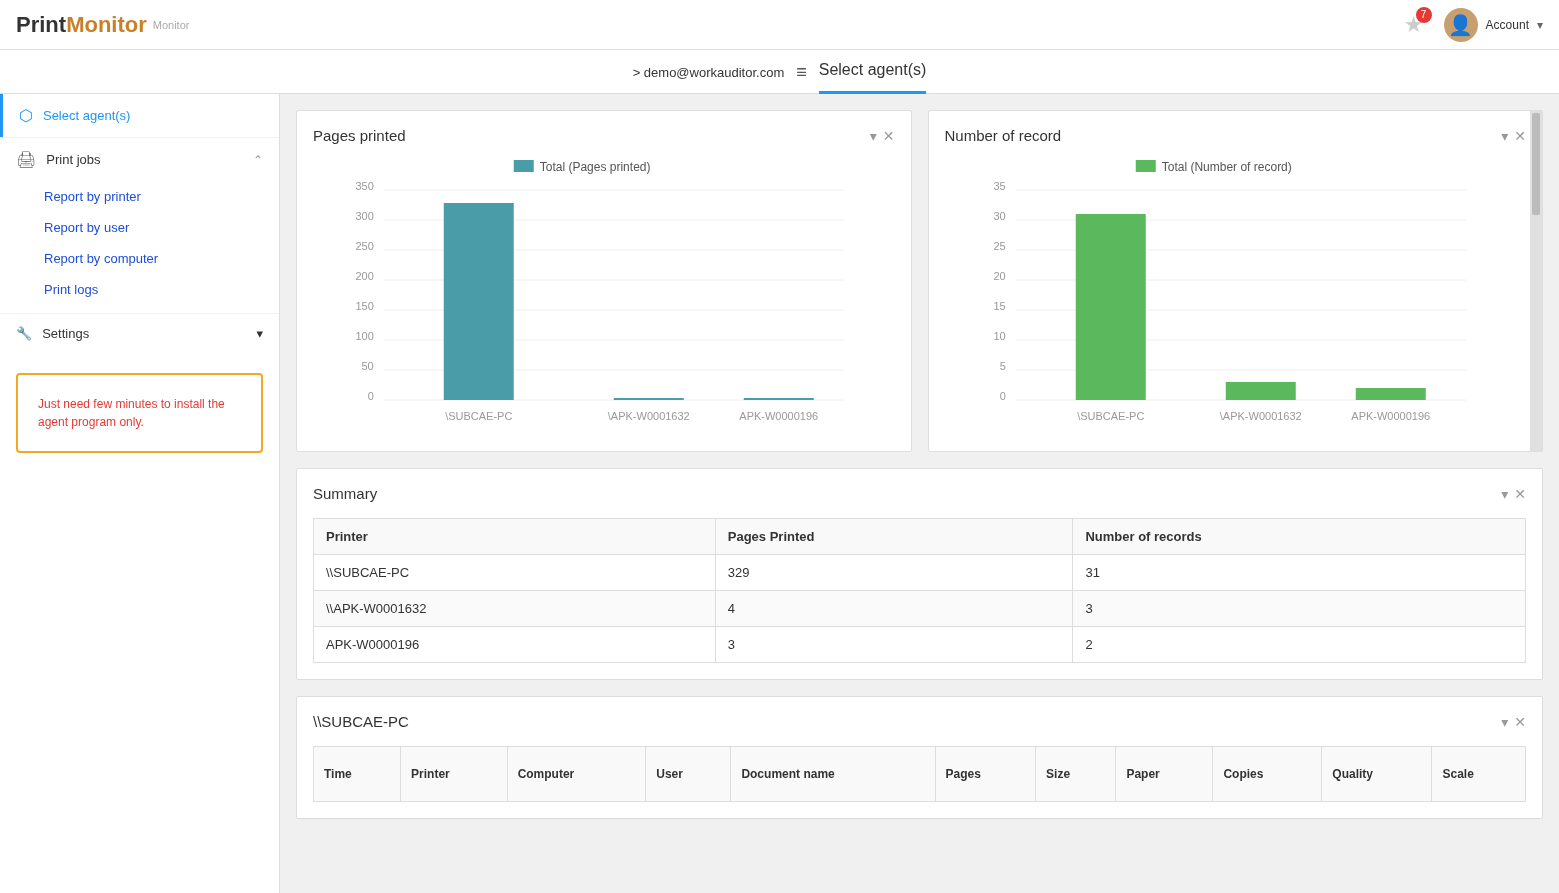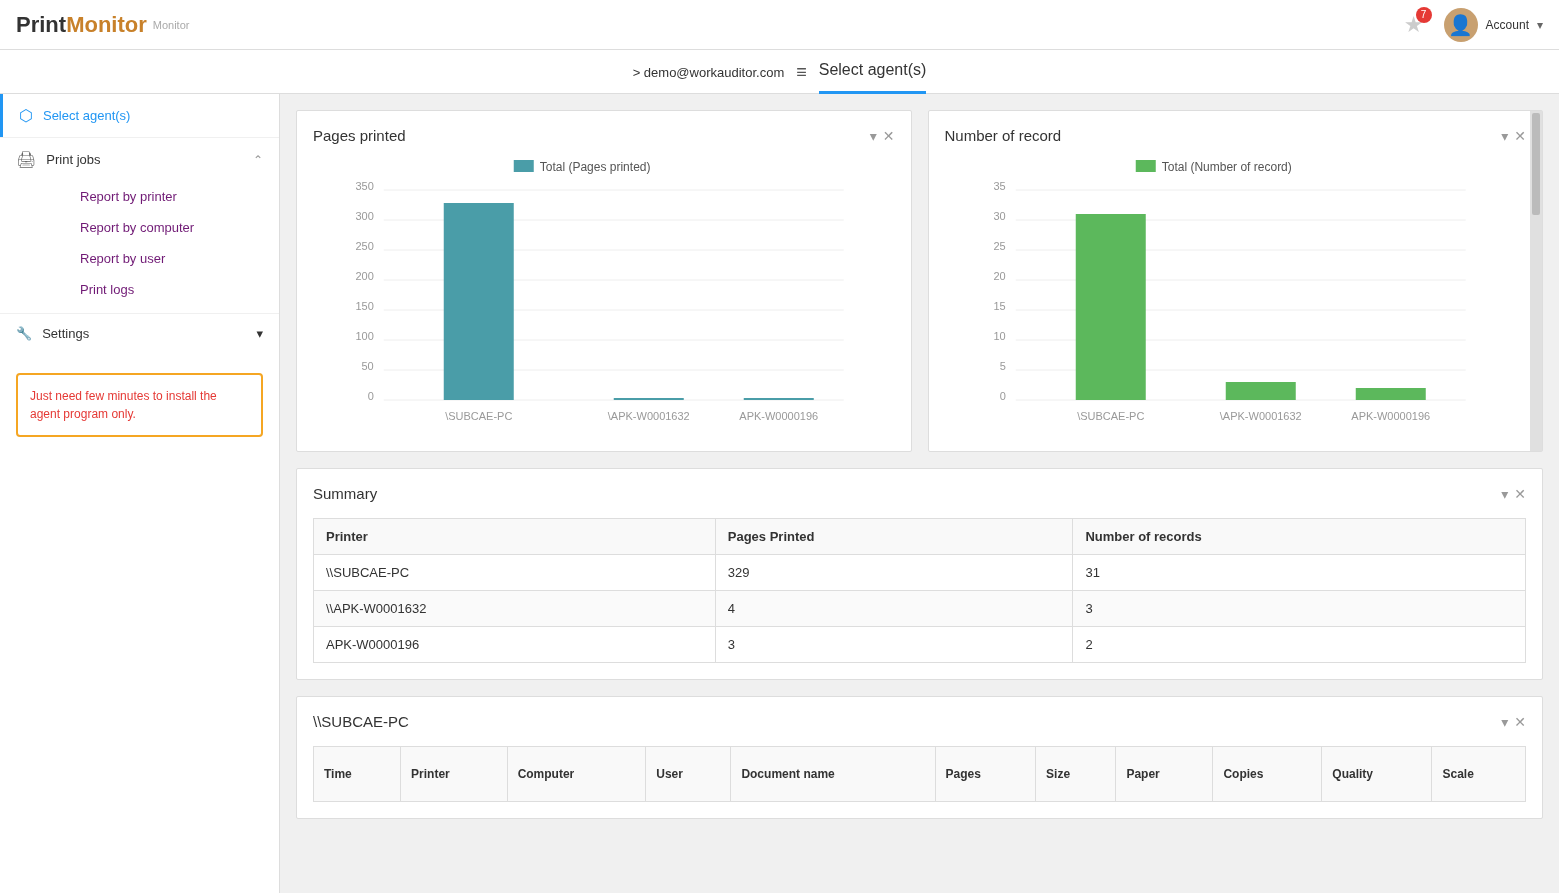--- a/index.html
+++ b/index.html
@@ -196,41 +196,40 @@
     .section-icon { color: #666; font-size: 16px; }
     .section-label { font-size: 13px; color: #333; }
     .expand-icon { color: #999; font-size: 12px; }
 
     .sidebar-sub-items {
       padding: 0 0 8px 0;
     }
     .sidebar-sub-item {
       padding: 8px 16px 8px 44px;
       font-size: 13px;
-      color: #701a75;
-      cursor: pointer;
-      margin-left: 36px;
+      color: #1d4ed8;
+      cursor: pointer;
     }
 
     .sidebar-section-settings {
       border-top: 1px solid #f0f0f0;
       display: flex;
       align-items: center;
       justify-content: space-between;
       padding: 12px 16px;
       cursor: pointer;
     }
     .settings-left { display: flex; align-items: center; gap: 10px; }
 
     
     .info-box {
       margin: 20px 16px;
       border: 2px solid #f5a623;
       border-radius: 4px;
-      padding: 12px;
+      padding: 20px;
     }
     .info-box-text {
       color: #e53935;
       font-size: 12px;
       line-height: 1.5;
     }
 
     
     .content-area {
       flex: 1;
@@ -411,24 +410,24 @@
           <span class="section-icon">🖨</span>
           <span class="section-label">Print jobs</span>
         </div>
         <span class="expand-icon">⌃</span>
       </div>
       <div class="sidebar-sub-items">
         <div class="sidebar-sub-item">
           <span>Report by printer</span>
         </div>
         <div class="sidebar-sub-item">
+          <span>Report by user</span>
+        </div>
+        <div class="sidebar-sub-item">
           <span>Report by computer</span>
-        </div>
-        <div class="sidebar-sub-item">
-          <span>Report by user</span>
         </div>
         <div class="sidebar-sub-item">
           <span>Print logs</span>
         </div>
       </div>
     </div>
 
     <div class="sidebar-section-settings">
       <div class="settings-left">
         <span>🔧</span>

